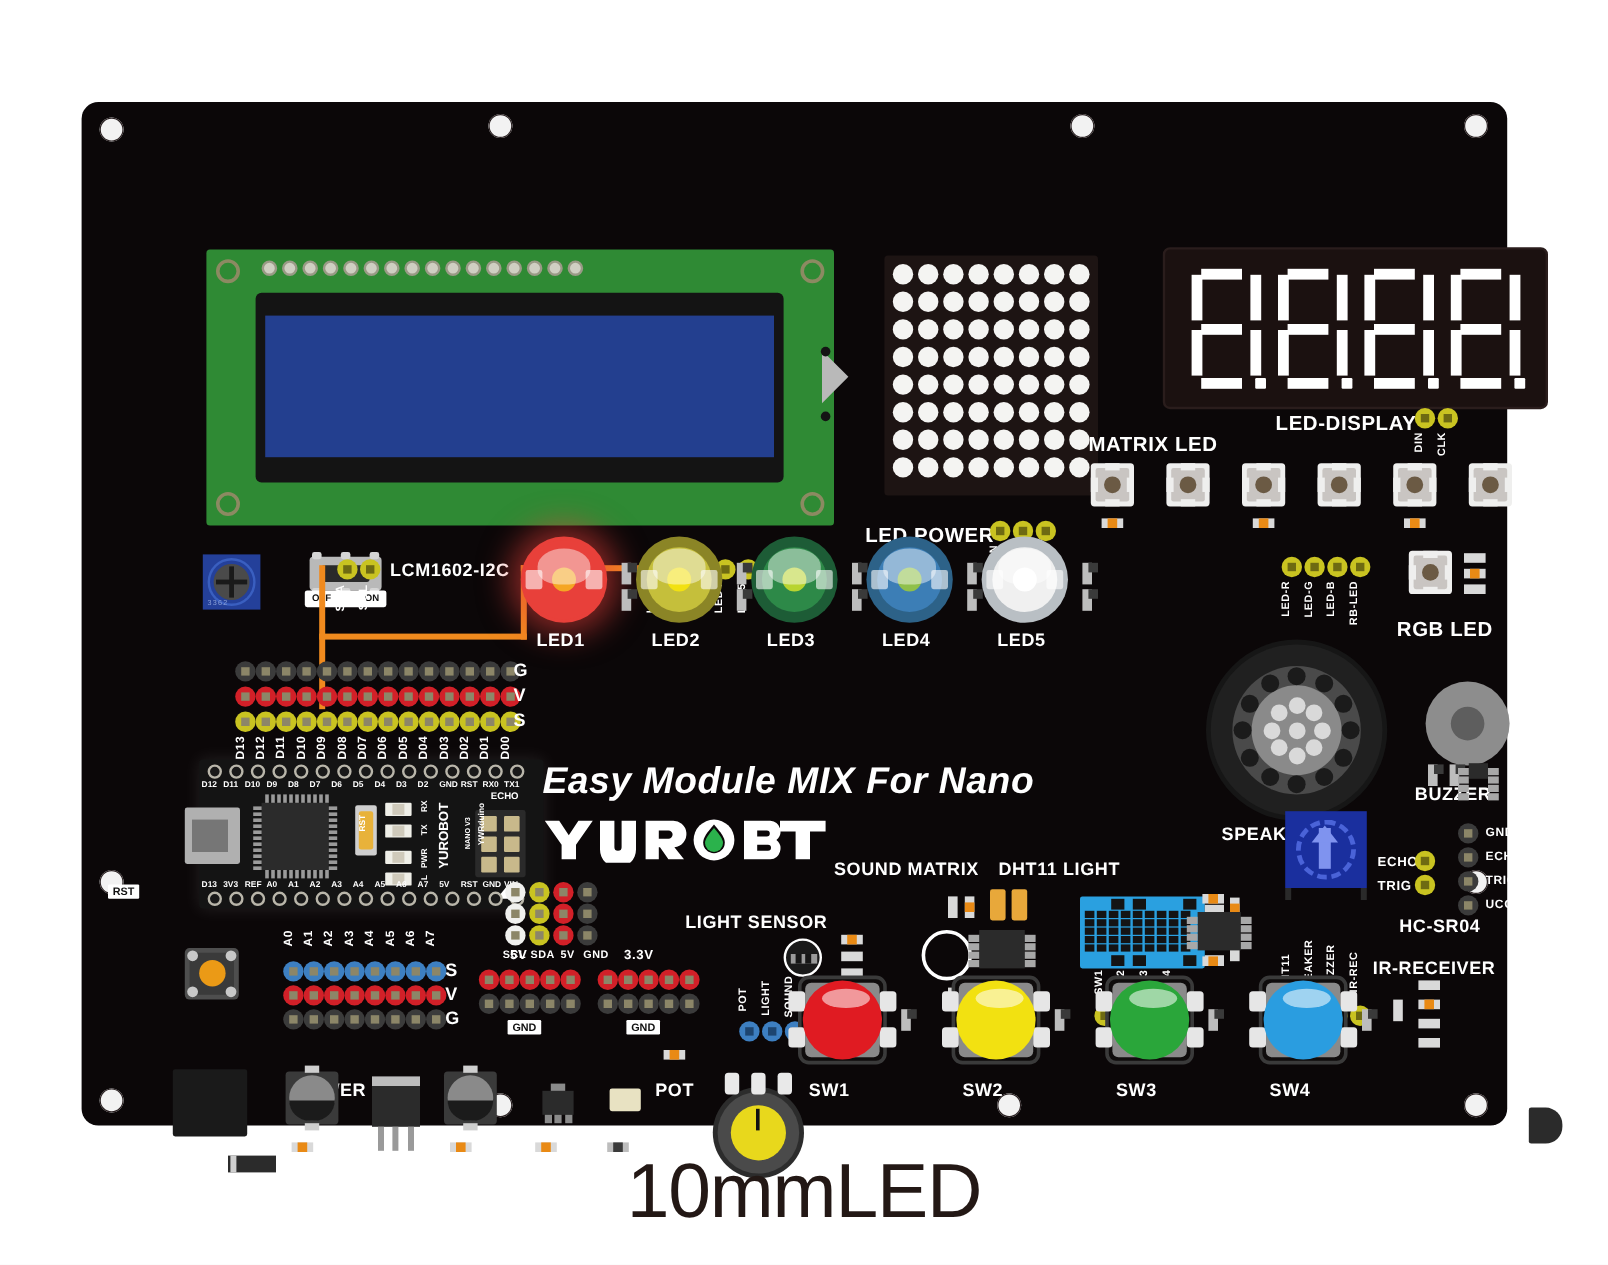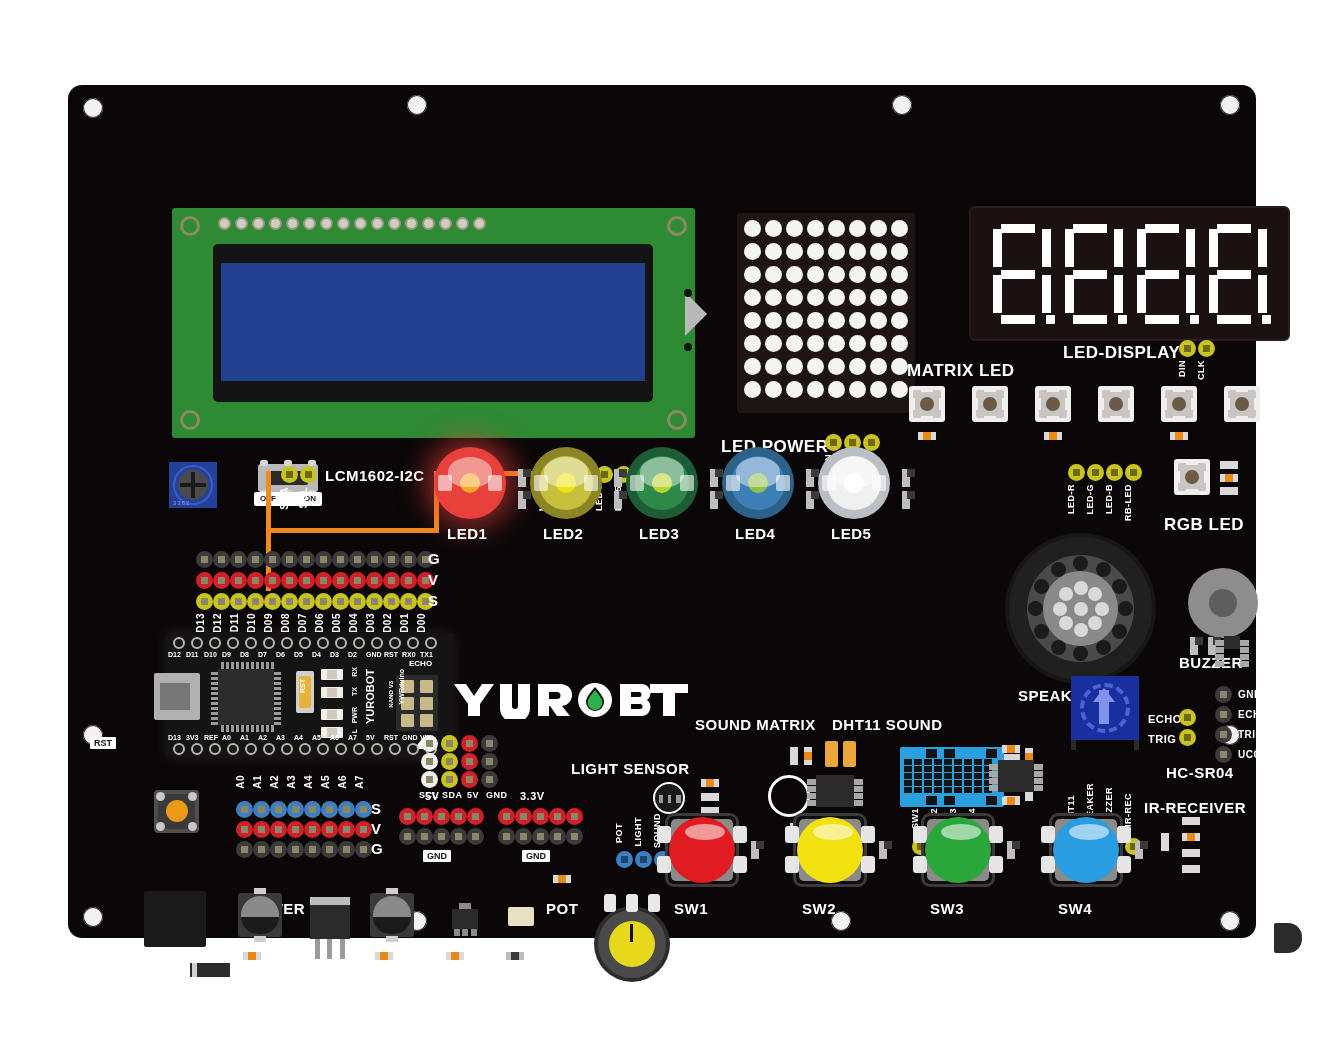--- a/index.html
+++ b/index.html
@@ -739,20 +739,21 @@
           <div class="p" style="left: 0px; top: 0px;"></div>
           <div class="p" style="left: 0px; top: 18px;"></div>
           <div class="p" style="left: 0px; top: 36px;"></div>
         </div>
       </div>
     <div class="silk s9" style="left:351px;top:705px;">SCL</div>
     <div class="silk s9" style="left:374px;top:705px;">SDA</div>
     <div class="silk s9" style="left:399px;top:705px;">5V</div>
     <div class="silk s9" style="left:418px;top:705px;">GND</div>
 
+    <div style="position:absolute;left:384px;top:548px;color:#fff;font-size:31px;font-weight:bold;font-style:italic;letter-spacing:.5px;">Easy Module MIX For Nano</div>
     <svg style="position:absolute;left:384px;top:596px;" width="250" height="38" viewBox="0 0 250 38">
       <g fill="#ffffff">
         <path d="M2 3 h12 l8 12 l8 -12 h12 l-14 20 v12 h-12 v-12 z"></path>
         <path d="M48 3 h12 v22 a3 3 0 0 0 6 0 v-22 h12 v24 a11 11 0 0 1 -30 0 z"></path>
         <path d="M86 3 h22 a11 11 0 0 1 2 22 l8 10 h-13 l-7 -10 h-1 v10 h-11 z M97 11 v7 h8 a3.5 3.5 0 0 0 0 -7 z"></path>
         <path d="M168 3 h22 a9 9 0 0 1 5 16 a9 9 0 0 1 -5 16 h-22 z M179 11 v5 h8 a2.5 2.5 0 0 0 0 -5 z M179 23 v5 h9 a2.5 2.5 0 0 0 0 -5 z"></path>
         <path d="M198 3 h38 v9 h-13 v23 h-12 v-23 h-13 z"></path>
         <circle cx="143" cy="19" r="17"></circle>
       </g>
       <g fill="#0b0708">
@@ -852,21 +853,21 @@
     <div class="silk s9 vert" style="left:1055px;top:708px;">IR-REC</div>
 
     <div style="position:absolute;left:1003px;top:591px;width:68px;height:64px;background:#1a2f9e;">
       <div style="position:absolute;left:9px;top:7px;width:50px;height:50px;border-radius:50%;border:4px dashed #4a63d8;box-sizing:border-box;"></div>
       <div style="position:absolute;left:28px;top:14px;width:10px;height:34px;background:#7f93ef;"></div>
       <div style="position:absolute;left:22px;top:12px;width:0;height:0;border-left:11px solid transparent;border-right:11px solid transparent;border-bottom:14px solid #7f93ef;"></div>
     </div>
     <div style="position:absolute;left:1003px;top:655px;width:5px;height:10px;background:#2a2a2a;"></div>
     <div style="position:absolute;left:1066px;top:655px;width:5px;height:10px;background:#2a2a2a;"></div>
 
-    <div class="silk s15" style="left:764px;top:631px;">DHT11 SOUND</div>
+    <div class="silk s15" style="left:764px;top:631px;">DHT11 LIGHT</div>
     <div id="dht">
       <div class="cor" style="left:26px;top:2px;"></div>
       <div class="cor" style="left:44px;top:2px;"></div>
       <div class="cor" style="left:86px;top:2px;"></div>
       <div class="cor" style="left:26px;bottom:2px;"></div>
       <div class="cor" style="left:44px;bottom:2px;"></div>
       <div class="cor" style="left:86px;bottom:2px;"></div>
       <div class="grid">
           <i style="left: 0px; top: 0px;"></i>
           <i style="left: 10px; top: 0px;"></i>
@@ -1199,13 +1200,14 @@
         <div class="lug" style="left:-8px;top:43px;"></div>
         <div class="lug" style="right:-8px;top:13px;"></div>
         <div class="lug" style="right:-8px;top:43px;"></div>
         <div class="cap" style="background: rgb(42, 157, 224);">
           <div class="gl"></div>
         </div>
       </div>
       <div class="res v d" style="left: 1067px; top: 756px;"></div>
     </div>
 
+  <div id="caption">10mmLED</div>
 </div>
 
 </body></html>

